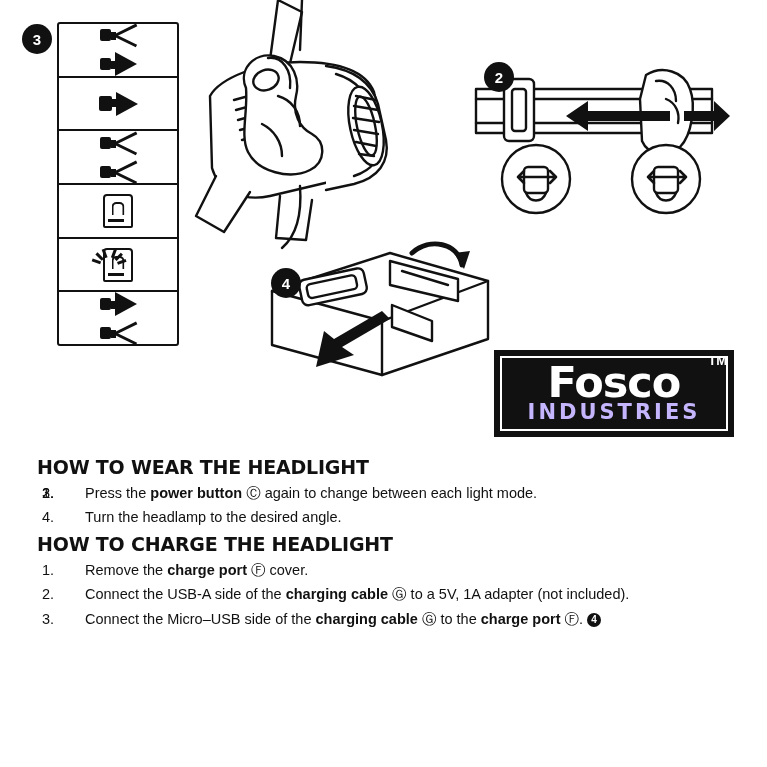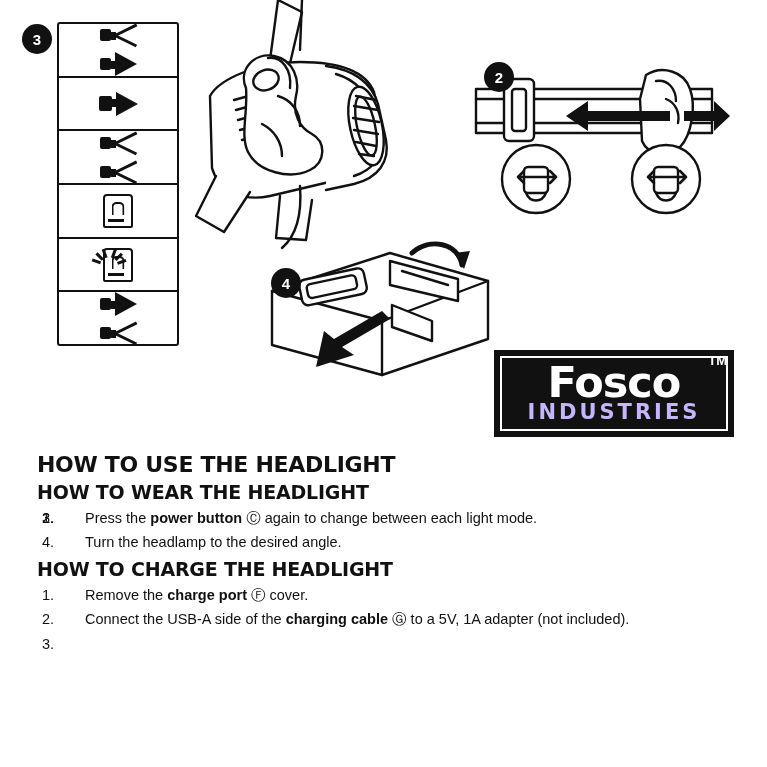--- a/index.html
+++ b/index.html
@@ -451,21 +451,20 @@
     <div class="logo-inner">
       <div class="logo-word">Fosco</div>
       <div class="logo-sub">INDUSTRIES</div>
     </div>
     <div class="logo-tm">TM</div>
   </div>
 </div>
 
 <div class="content">
 
-  <h1 class="main-title">HOW TO USE THE HEADLIGHT</h1>
 
   <h2 class="sub-title">HOW TO WEAR THE HEADLIGHT</h2>
 
   <ol class="steps">
     <li>
       <span class="num">1.</span>
     </li>
     <li>
       <span class="num">2.</span>
     </li>
@@ -485,15 +484,16 @@
     <li>
       <span class="num">1.</span>
       <span><span>Remove the </span><b>charge port</b><span> Ⓕ cover.</span></span>
     </li>
     <li>
       <span class="num">2.</span>
       <span><span>Connect the USB-A side of the </span><b>charging cable</b><span> Ⓖ to a 5V, 1A adapter (not included).</span></span>
     </li>
     <li>
       <span class="num">3.</span>
+      <span><span>Connect the Micro–USB side of the </span><b>charging cable</b><span> Ⓖ to the </span><b>charge port</b><span> Ⓕ.</span> <span class="dot">4</span></span>
     </li>
   </ol>
 </div>
 
 </body></html>

